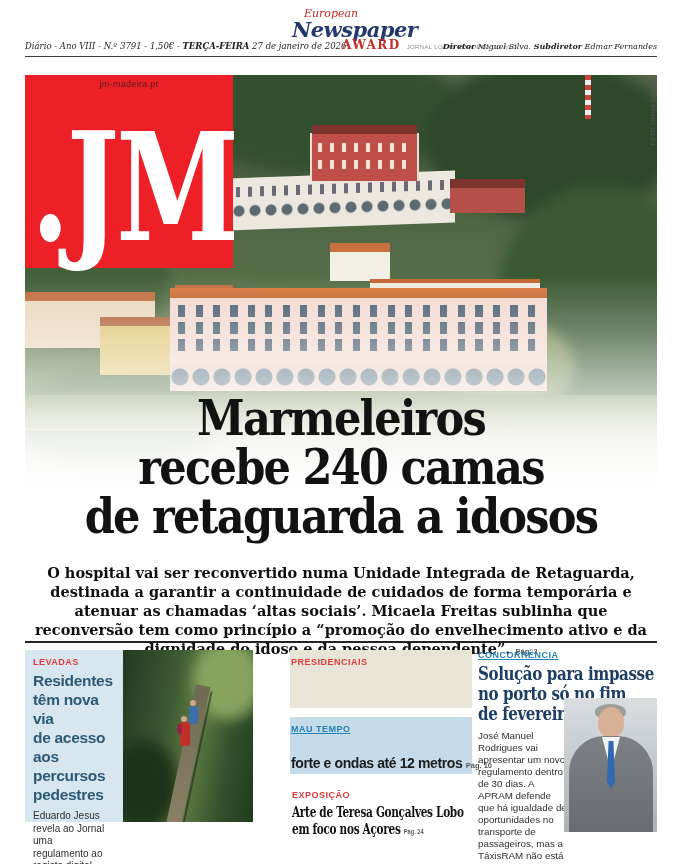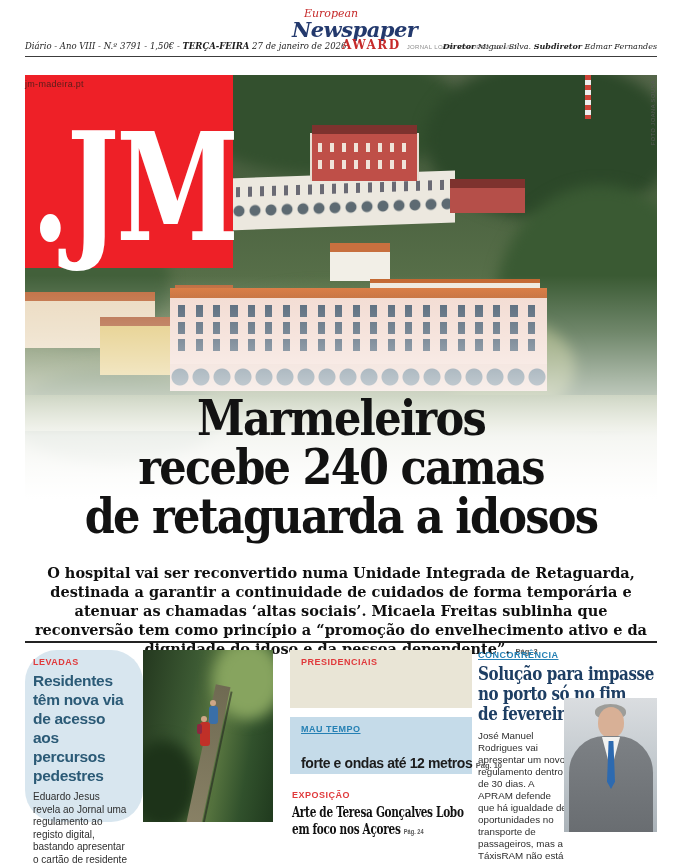--- a/index.html
+++ b/index.html
@@ -31,49 +31,49 @@
   .hotel-roof{height:10px;background:linear-gradient(180deg,#d8763c,#c3662f);}
   .hotel-face{height:66px;background:#f2d9cf;padding-top:5px;box-sizing:border-box;}
   .hw{height:12px;margin:2px 8px 5px;background:repeating-linear-gradient(90deg,#475b6e 0 7px,transparent 7px 17.5px);}
   .hotel-arcade{height:27px;background-color:#ecd2c7;background-image:radial-gradient(circle at 10px 13px,#5c7484 8px,transparent 9px);background-size:21px 27px;background-repeat:repeat-x;}
   .fog{position:absolute;inset:0;background:linear-gradient(180deg,rgba(255,255,255,0) 0%,rgba(255,255,255,0) 35%,rgba(255,255,255,.28) 45%,rgba(255,255,255,.6) 54%,rgba(255,255,255,.9) 63%,#fff 74%);}
   .photo-credit{position:absolute;right:1px;top:5px;writing-mode:vertical-rl;transform:rotate(180deg);
       font:5.5px "Liberation Sans",sans-serif;color:#5a5a5a;letter-spacing:.6px;}
 
   
   .jm-logo{position:absolute;left:25px;top:75px;width:208px;height:193px;background:#ee2027;}
-  .jm-site{position:absolute;top:4px;left:0;right:0;font:9px "Liberation Sans",sans-serif;color:rgba(62,28,24,.85);letter-spacing:.3px;}
+  .jm-site{position:absolute;top:4px;left:0;right:0;text-align:center;font:9px "Liberation Sans",sans-serif;color:rgba(62,28,24,.85);letter-spacing:.3px;}
   .jm-letters{position:absolute;left:6px;bottom:2px;font:bold 150px/1.05 "DejaVu Serif",serif;color:#fff;letter-spacing:-4px;transform:scaleX(.74);transform-origin:left bottom;}
 
   
   .lead-headline{position:absolute;left:25px;top:394px;width:632px;margin:0;text-align:center;
       font:bold 49px/49px "DejaVu Serif",serif;color:#121212;letter-spacing:-2px;transform:scaleX(.88);transform-origin:center top;}
   .lead-deck{position:absolute;left:33px;top:563px;width:616px;margin:0;text-align:center;
       font:bold 14.5px/19px "DejaVu Serif",serif;color:#101010;}
   .pref{font:bold 7.5px "Liberation Sans",sans-serif;color:#555;letter-spacing:0;white-space:nowrap;}
   .grid-rule{position:absolute;left:25px;right:25px;top:641px;height:2px;background:#232323;}
 
   
   .kicker{font:bold 9px "Liberation Sans",sans-serif;letter-spacing:.5px;}
   .kicker.red{color:#e03a3c;}
   .kicker.blue{color:#2580b4;text-decoration:underline;}
 
   .col1{position:absolute;left:25px;top:650px;width:248px;height:172px;display:flex;}
-  .levadas-box{width:118px;box-sizing:border-box;background:#d8e6ef;padding:7px 16px 6px 8px;border-radius:32px;}
+  .levadas-box{width:98px;box-sizing:border-box;background:#d8e6ef;padding:7px 16px 6px 8px;}
   .ltitle{margin-top:4px;font:bold 15.5px/19px "Liberation Sans",sans-serif;color:#2b5a76;letter-spacing:-.3px;}
   .lbody{margin-top:6px;font:10px/12.5px "Liberation Sans",sans-serif;color:#2e2e2e;}
   .levada-photo{position:relative;width:130px;height:172px;overflow:hidden;
       background:linear-gradient(100deg,#24381f,#3c5a33 35%,#5d7a42 55%,#31512c 78%,#203a1e);}
   .lp-path{position:absolute;left:56px;top:34px;width:15px;height:160px;background:linear-gradient(180deg,#6f6a52,#8c8468);transform:rotate(12deg);}
   .lp-rail{position:absolute;left:72px;top:40px;width:2px;height:150px;background:rgba(30,30,30,.55);transform:rotate(12deg);}
   .hiker{position:absolute;border-radius:3px;}
   .hiker .head{position:absolute;left:1px;top:-6px;width:6px;height:6px;border-radius:50%;background:#cfa687;}
 
   .col2{position:absolute;left:290px;top:650px;width:182px;}
-  .box{box-sizing:border-box;padding:7px 11px;margin-bottom:9px;}
+  .box{box-sizing:border-box;padding:7px 1px;margin-bottom:9px;}
   .box.beige{background:#e9e5d6;height:58px;}
   .box.blue2{background:#c5dbe9;height:57px;}
   .box.plain{background:none;padding:7px 2px 0 2px;margin-bottom:0;}
   .stitle{margin-top:4px;font:bold 14px/17px "Liberation Sans",sans-serif;color:#1c1c1c;letter-spacing:-.4px;white-space:nowrap;}
   .etitle{margin-top:4px;font:bold 14px/16.5px "DejaVu Serif",serif;color:#121212;letter-spacing:-.4px;white-space:nowrap;transform:scaleX(.75);transform-origin:left top;}
 
   .col3{position:absolute;left:478px;top:650px;width:179px;height:182px;}
   .ctitle{margin-top:4px;font:bold 18px/20px "DejaVu Serif",serif;color:#1d3e63;letter-spacing:-.5px;white-space:nowrap;transform:scaleX(.84);transform-origin:left top;}
   .cbody{margin-top:6px;width:90px;font:9.8px/12px "Liberation Sans",sans-serif;color:#2e2e2e;}
   .man-photo{position:absolute;right:0;top:48px;width:93px;height:134px;overflow:hidden;

